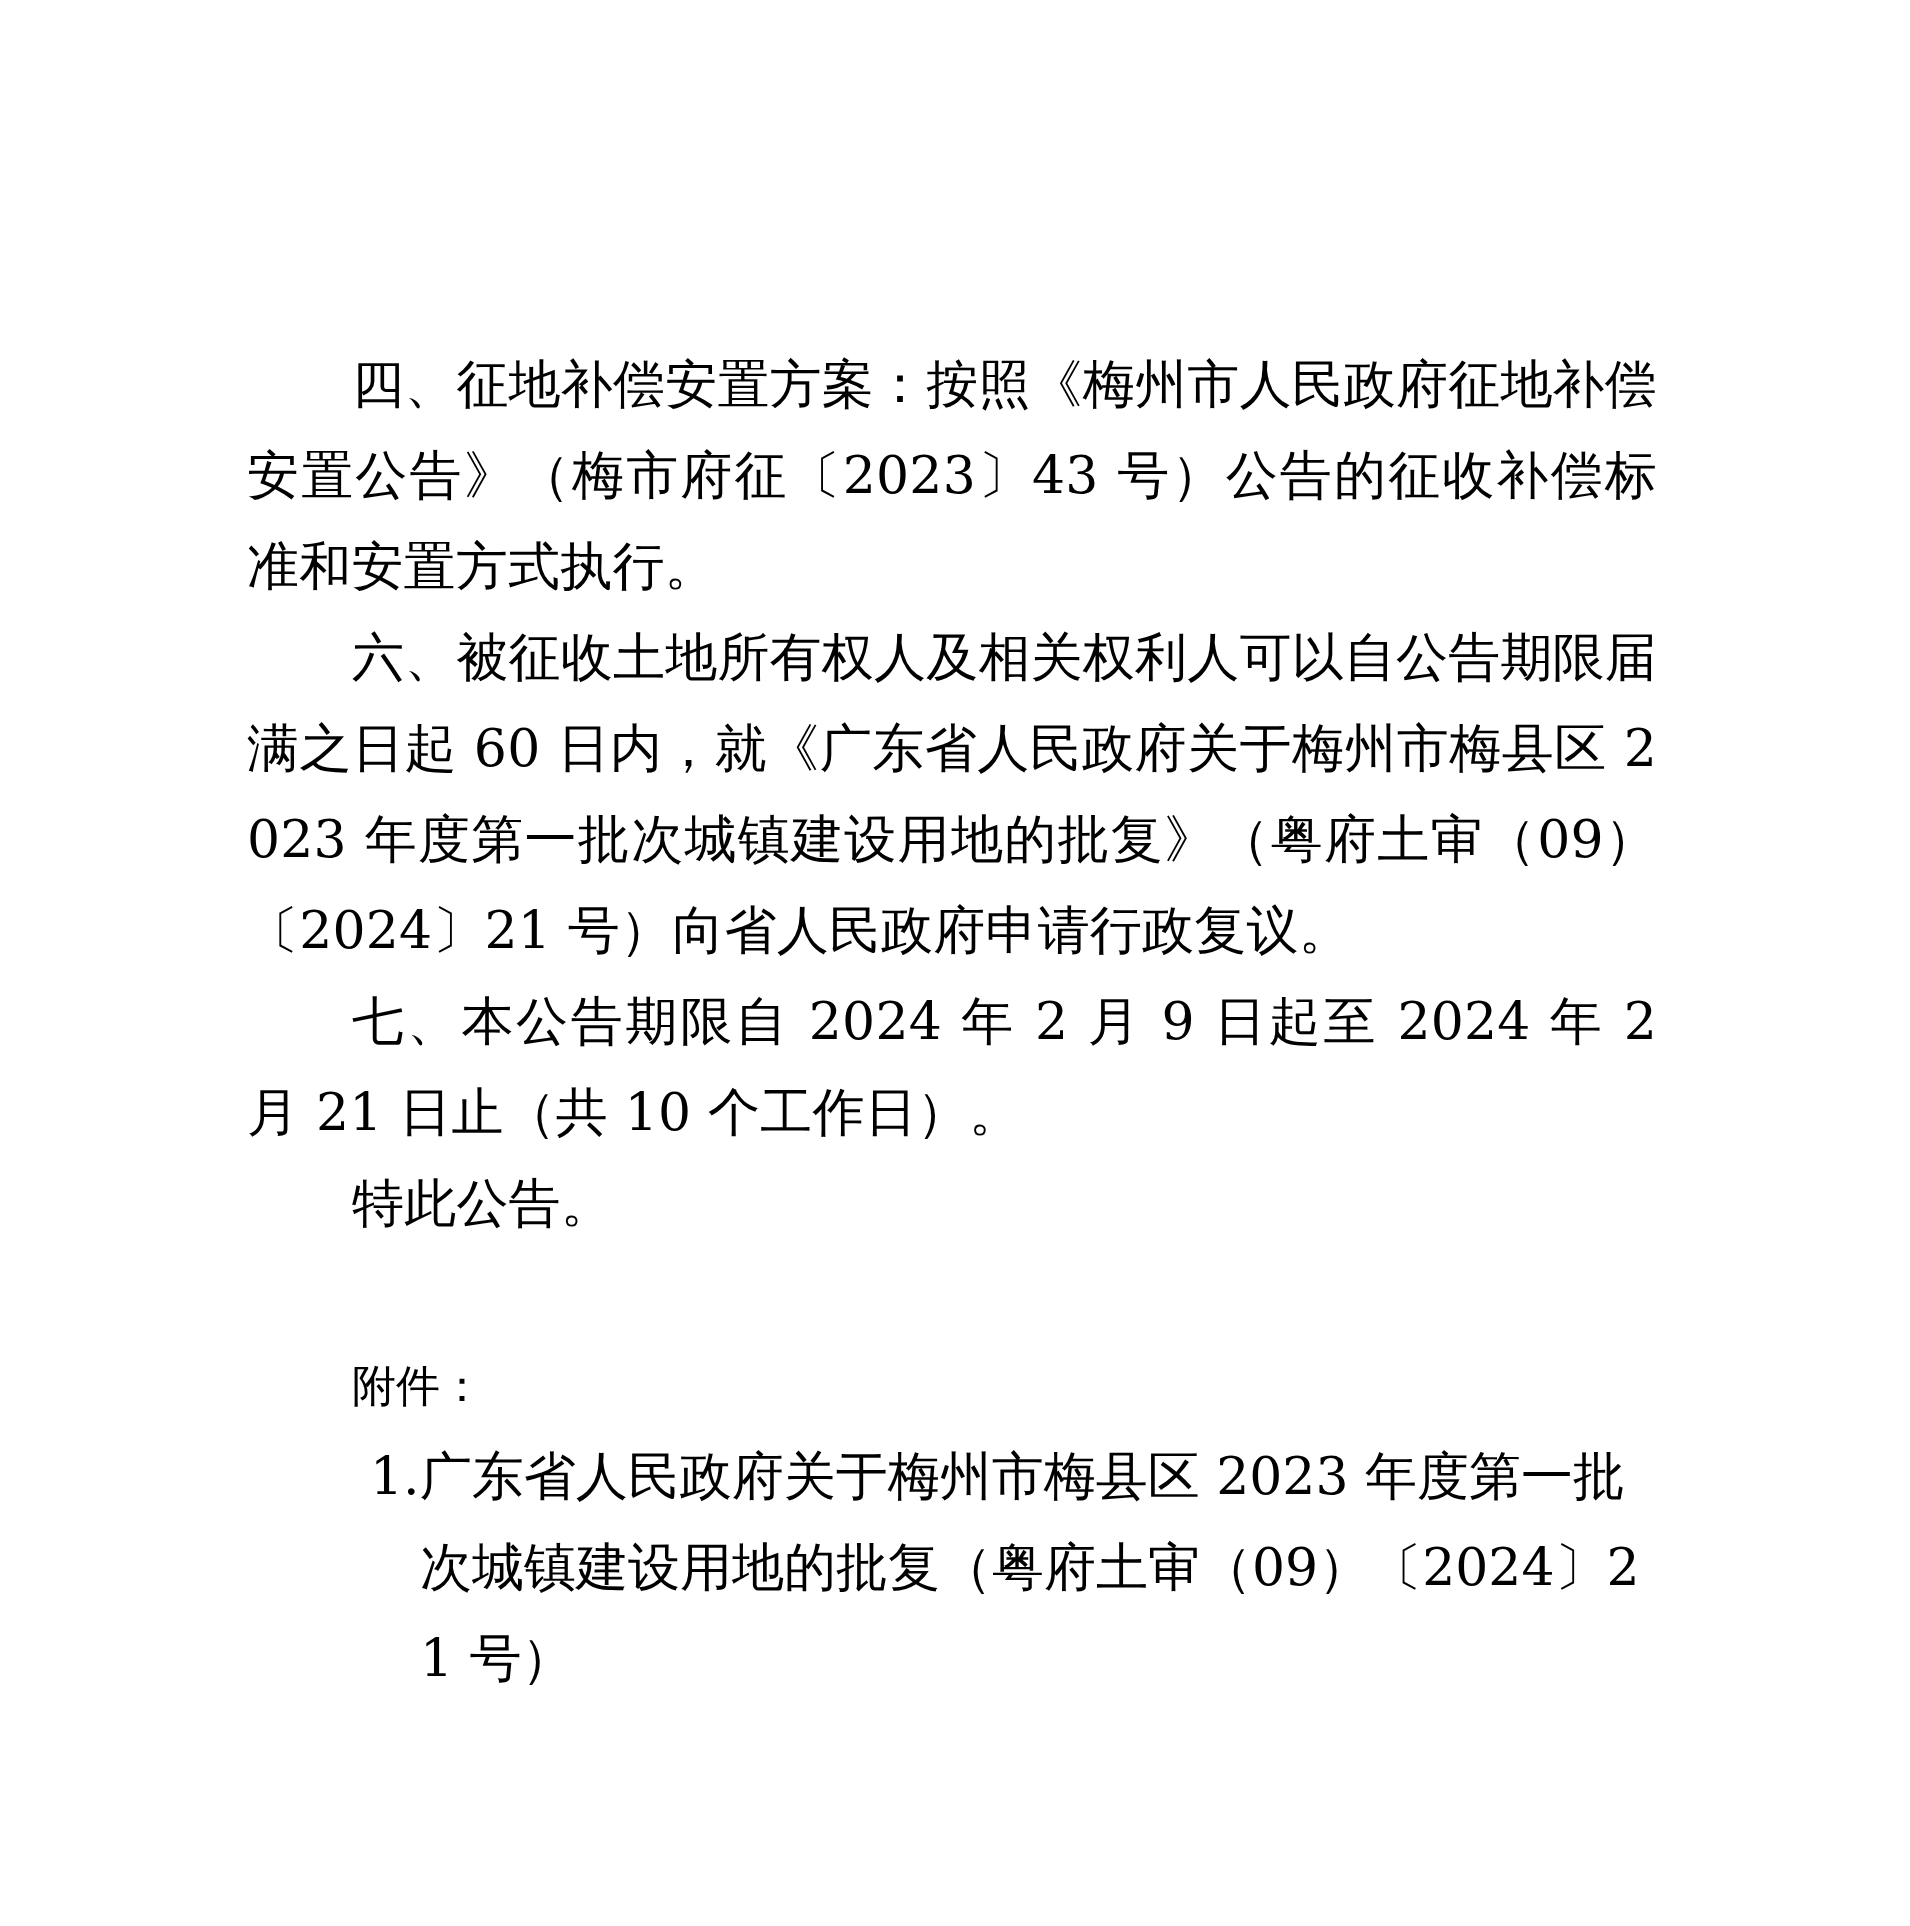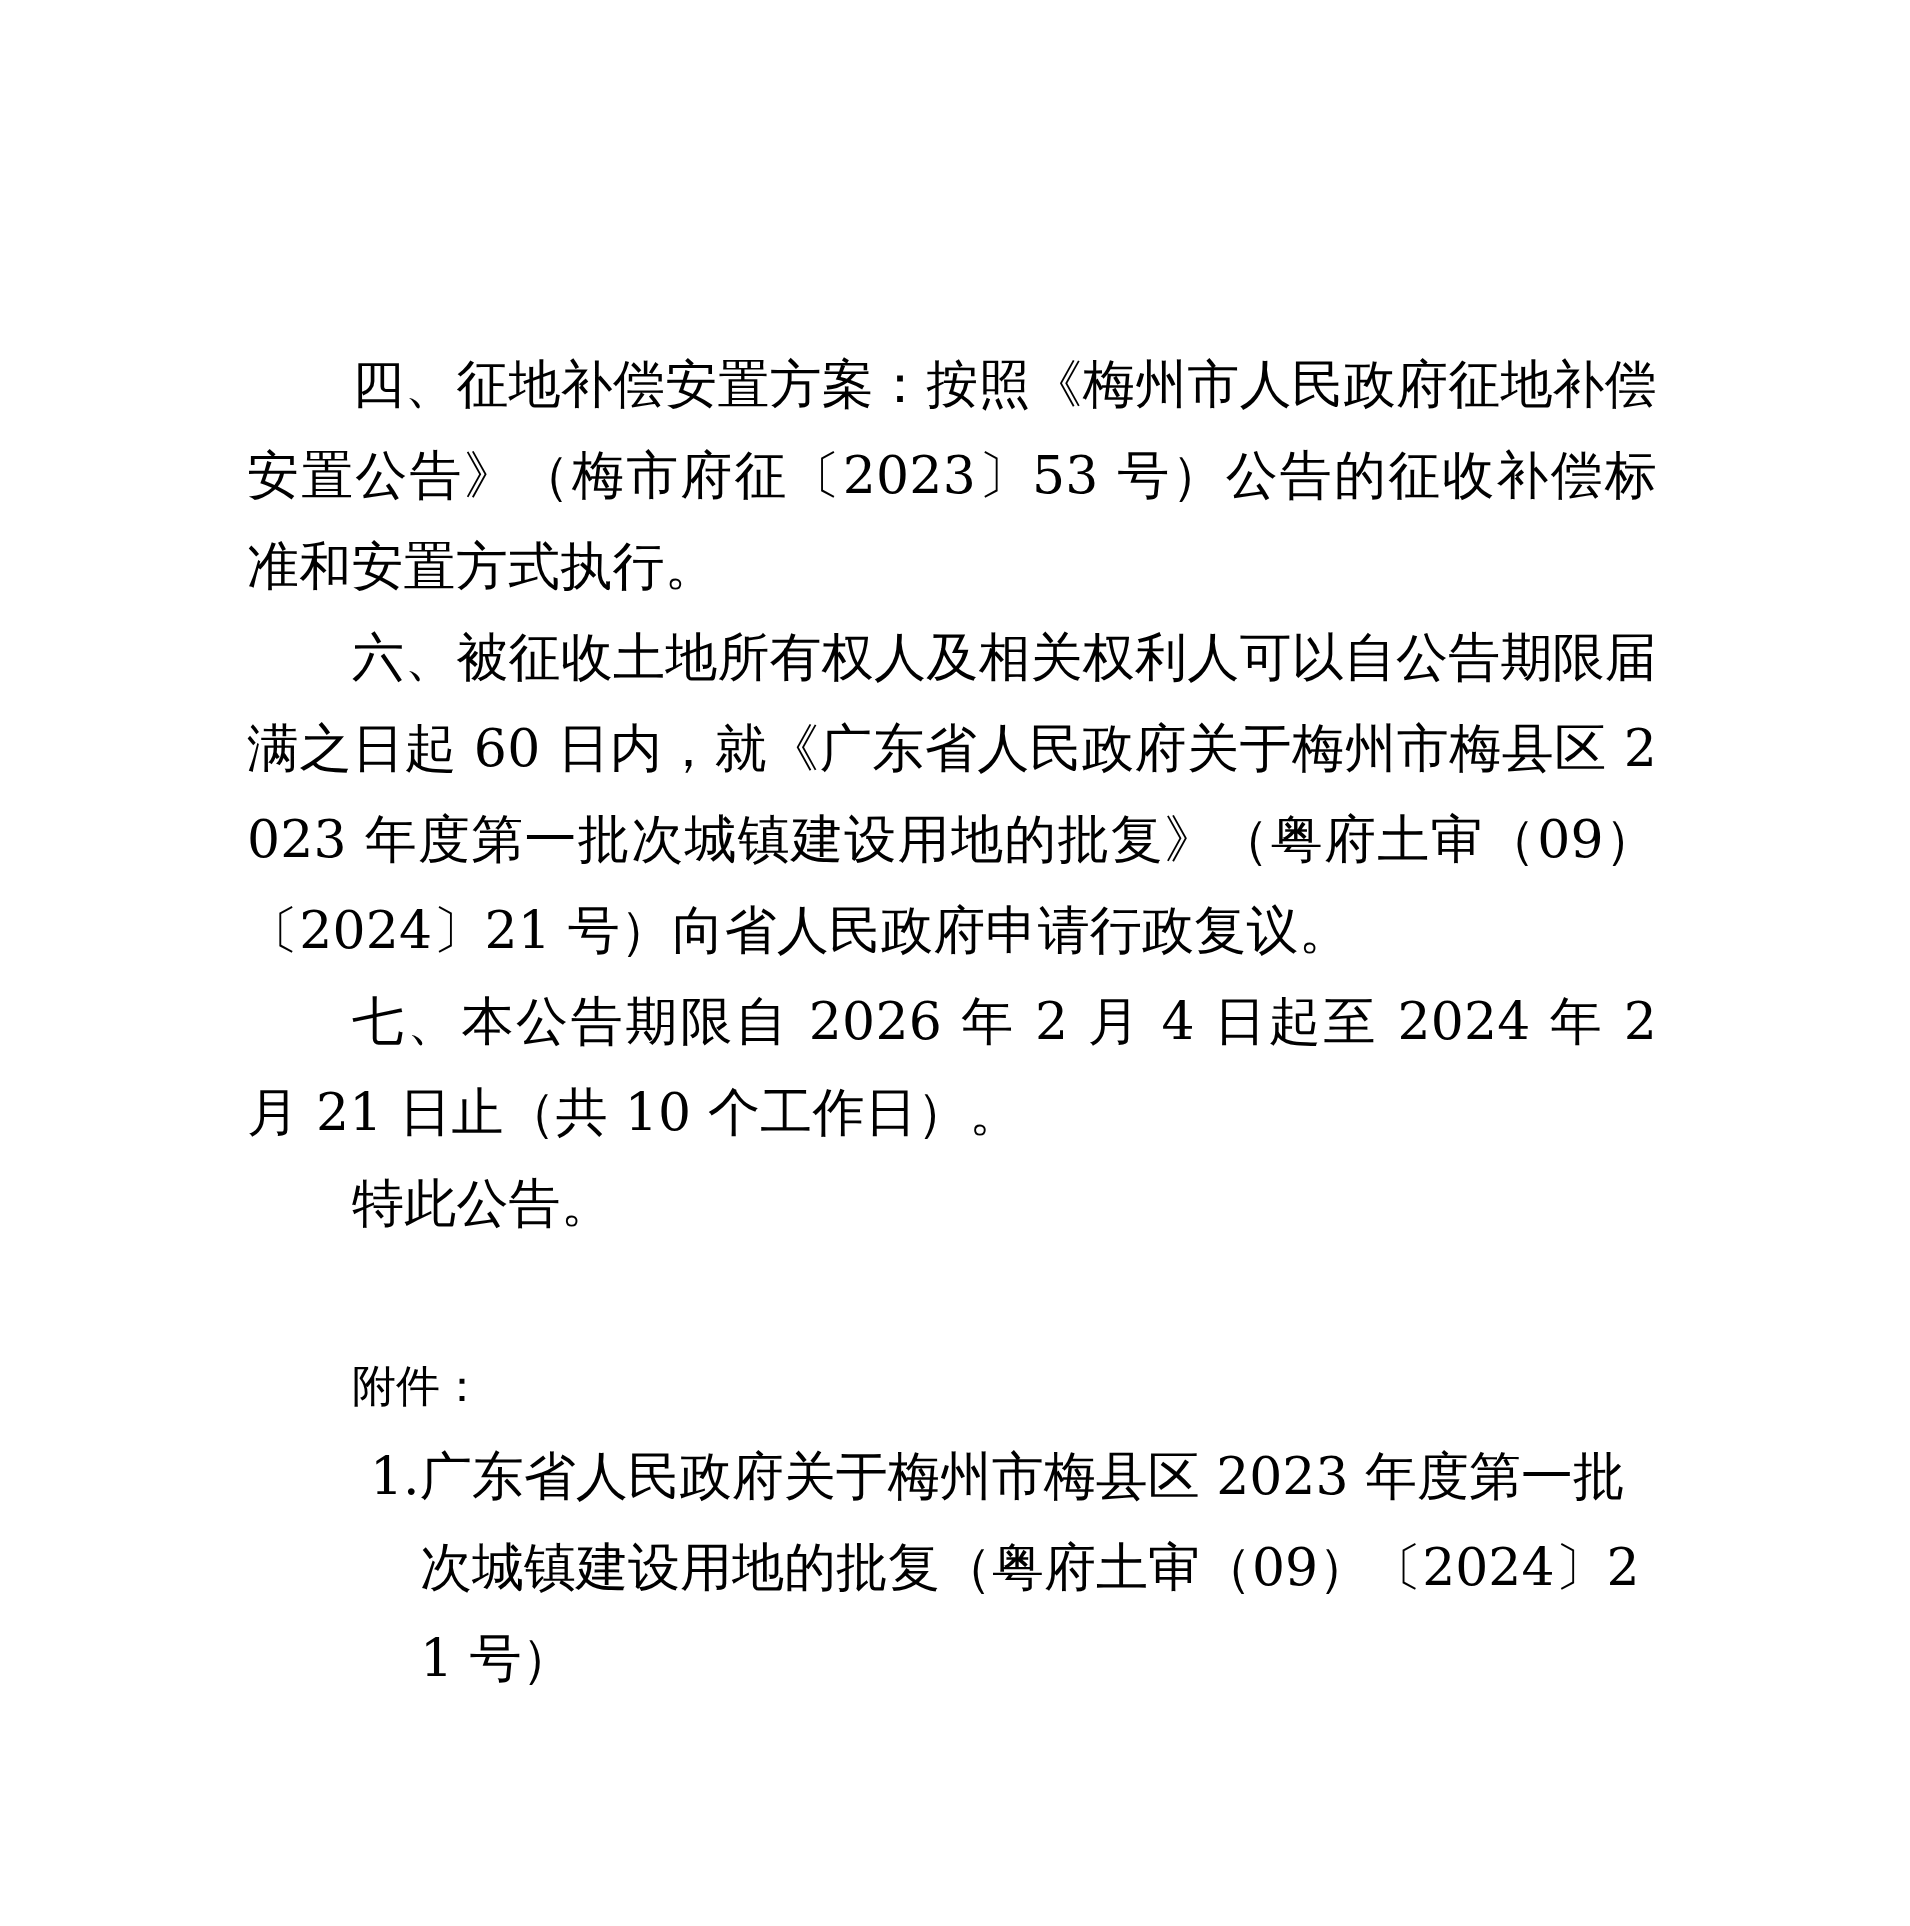--- a/index.html
+++ b/index.html
@@ -67,26 +67,26 @@
     word-break: break-all;
   }
 </style>
 </head>
 <body>
 
 <div class="page">
 
   <div class="body-col">
 
-    <p class="para">四、征地补偿安置方案：按照《梅州市人民政府征地补偿安置公告》（梅市府征〔2023〕53 号）公告的征收补偿标准和安置方式执行。</p>
+    <p class="para">四、征地补偿安置方案：按照《梅州市人民政府征地补偿安置公告》（梅市府征〔2023〕43 号）公告的征收补偿标准和安置方式执行。</p>
 
 
     <p class="para">六、被征收土地所有权人及相关权利人可以自公告期限届满之日起 60 日内，就《广东省人民政府关于梅州市梅县区 2023 年度第一批次城镇建设用地的批复》（粤府土审（09）〔2024〕21 号）向省人民政府申请行政复议。</p>
 
-    <p class="para">七、本公告期限自 2026 年 2 月 4 日起至 2024 年 2 月 21 日止（共 10 个工作日）。</p>
+    <p class="para">七、本公告期限自 2024 年 2 月 9 日起至 2024 年 2 月 21 日止（共 10 个工作日）。</p>
 
     <p class="para">特此公告。</p>
 
     <div class="spacer-line"></div>
 
     <p class="attach-label">附件：</p>
 
     <ul class="attach-list">
       <li class="attach-item"><span>1.</span><span>广东省人民政府关于梅州市梅县区 2023 年度第一批次城镇建设用地的批复（粤府土审（09）〔2024〕21 号）</span></li>
 

